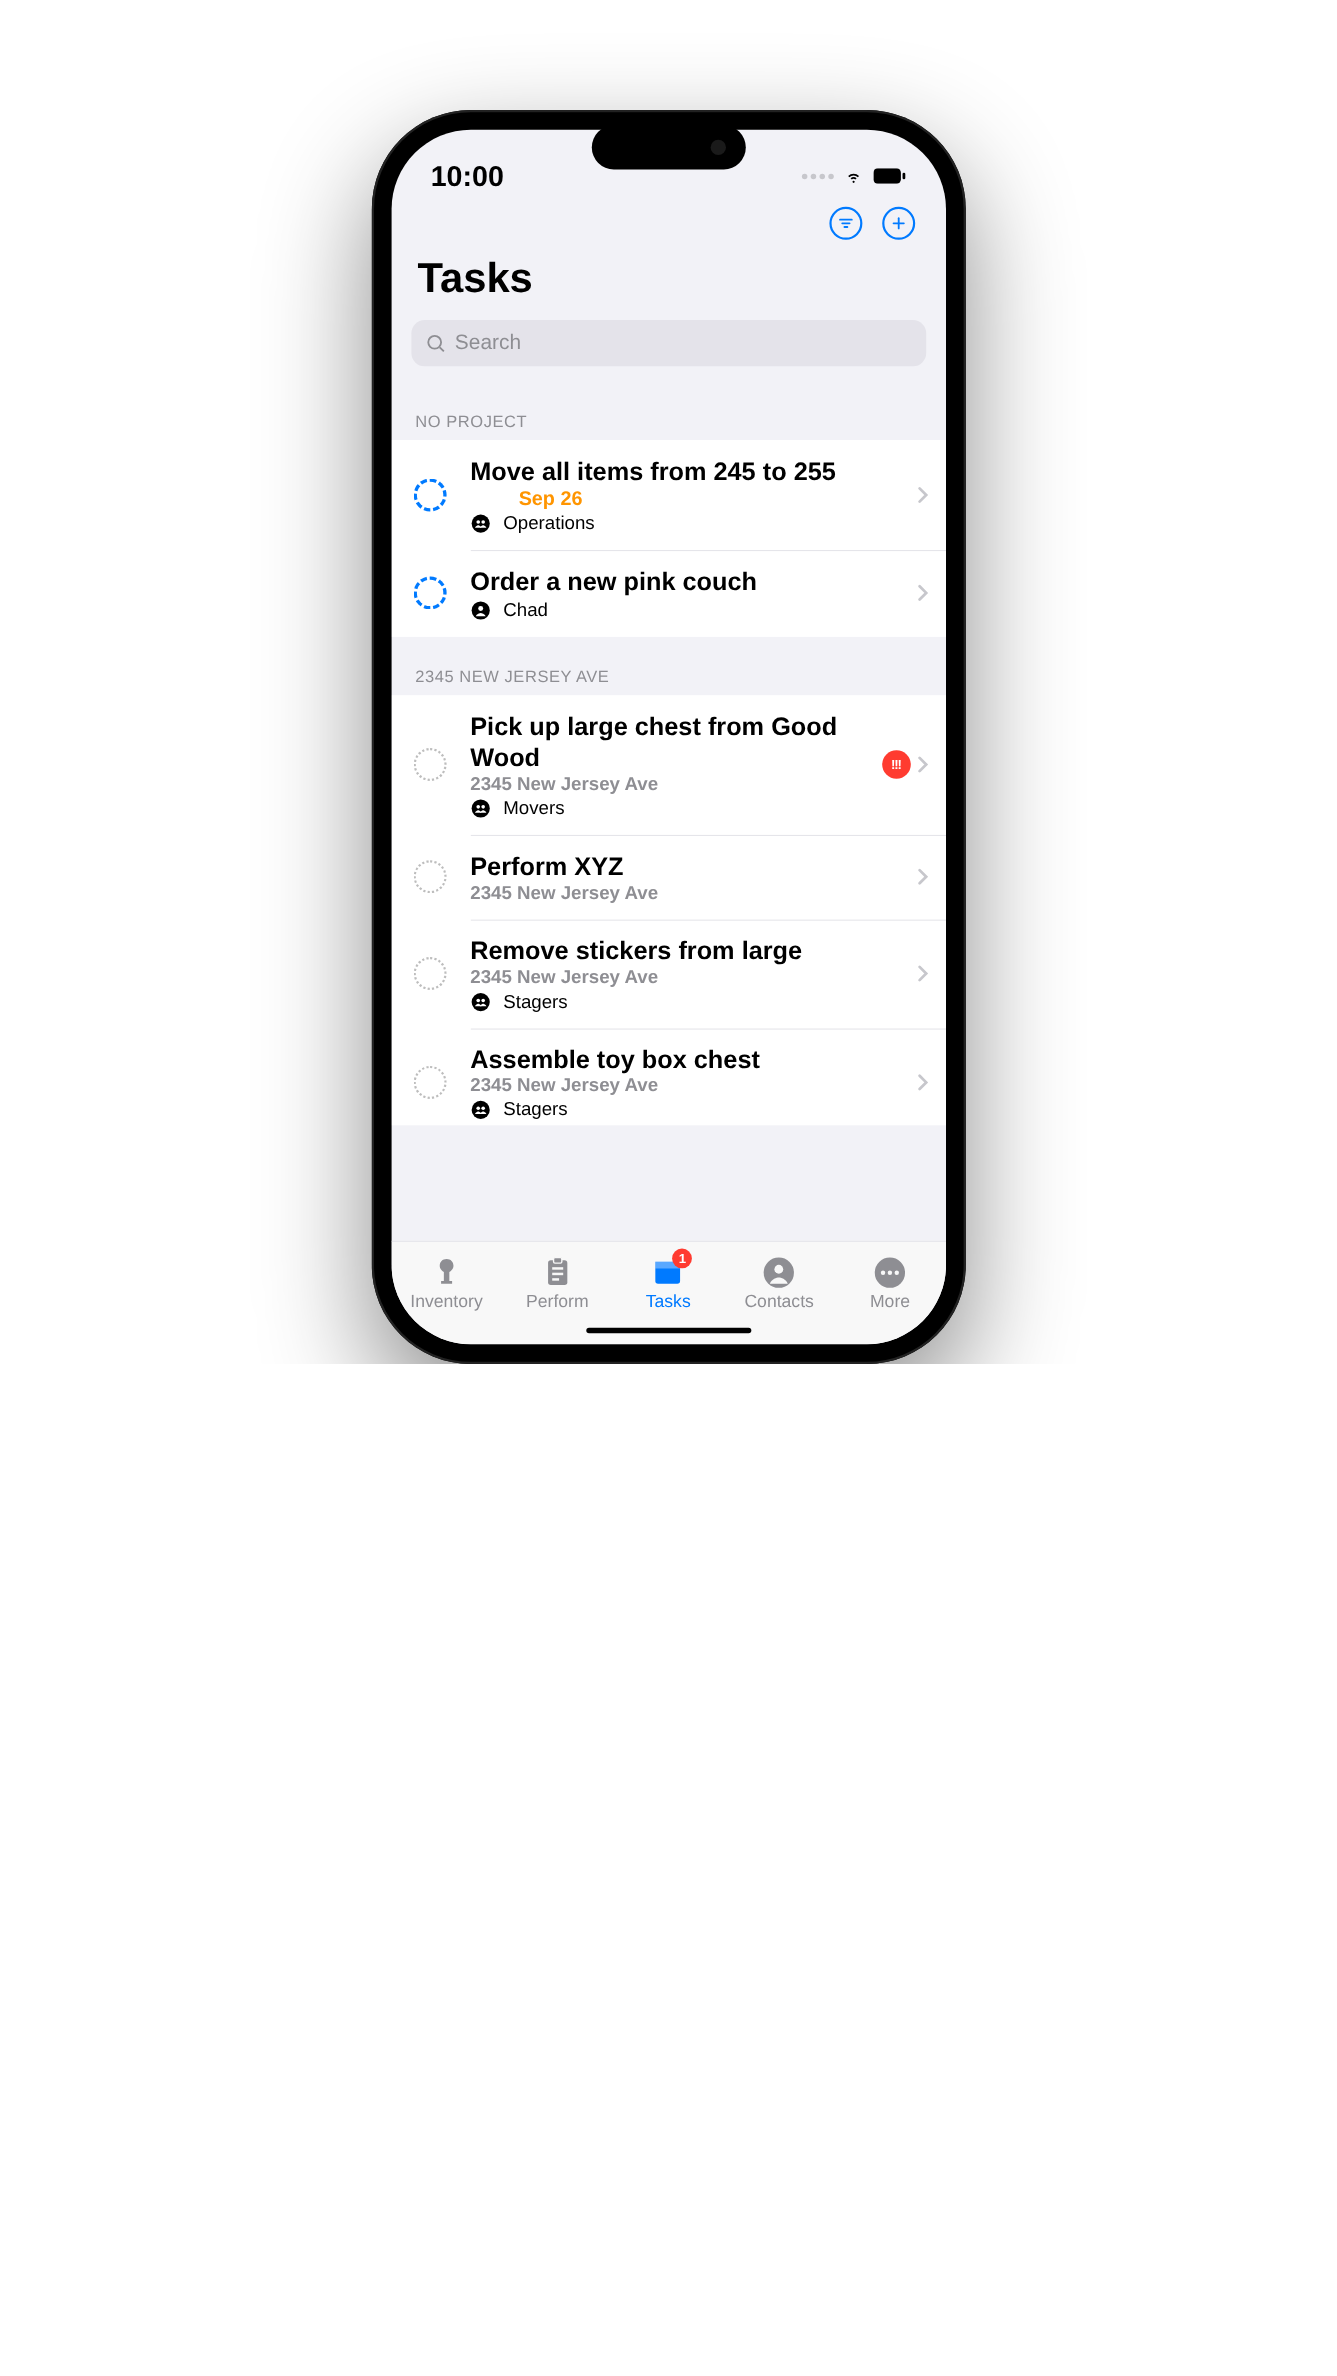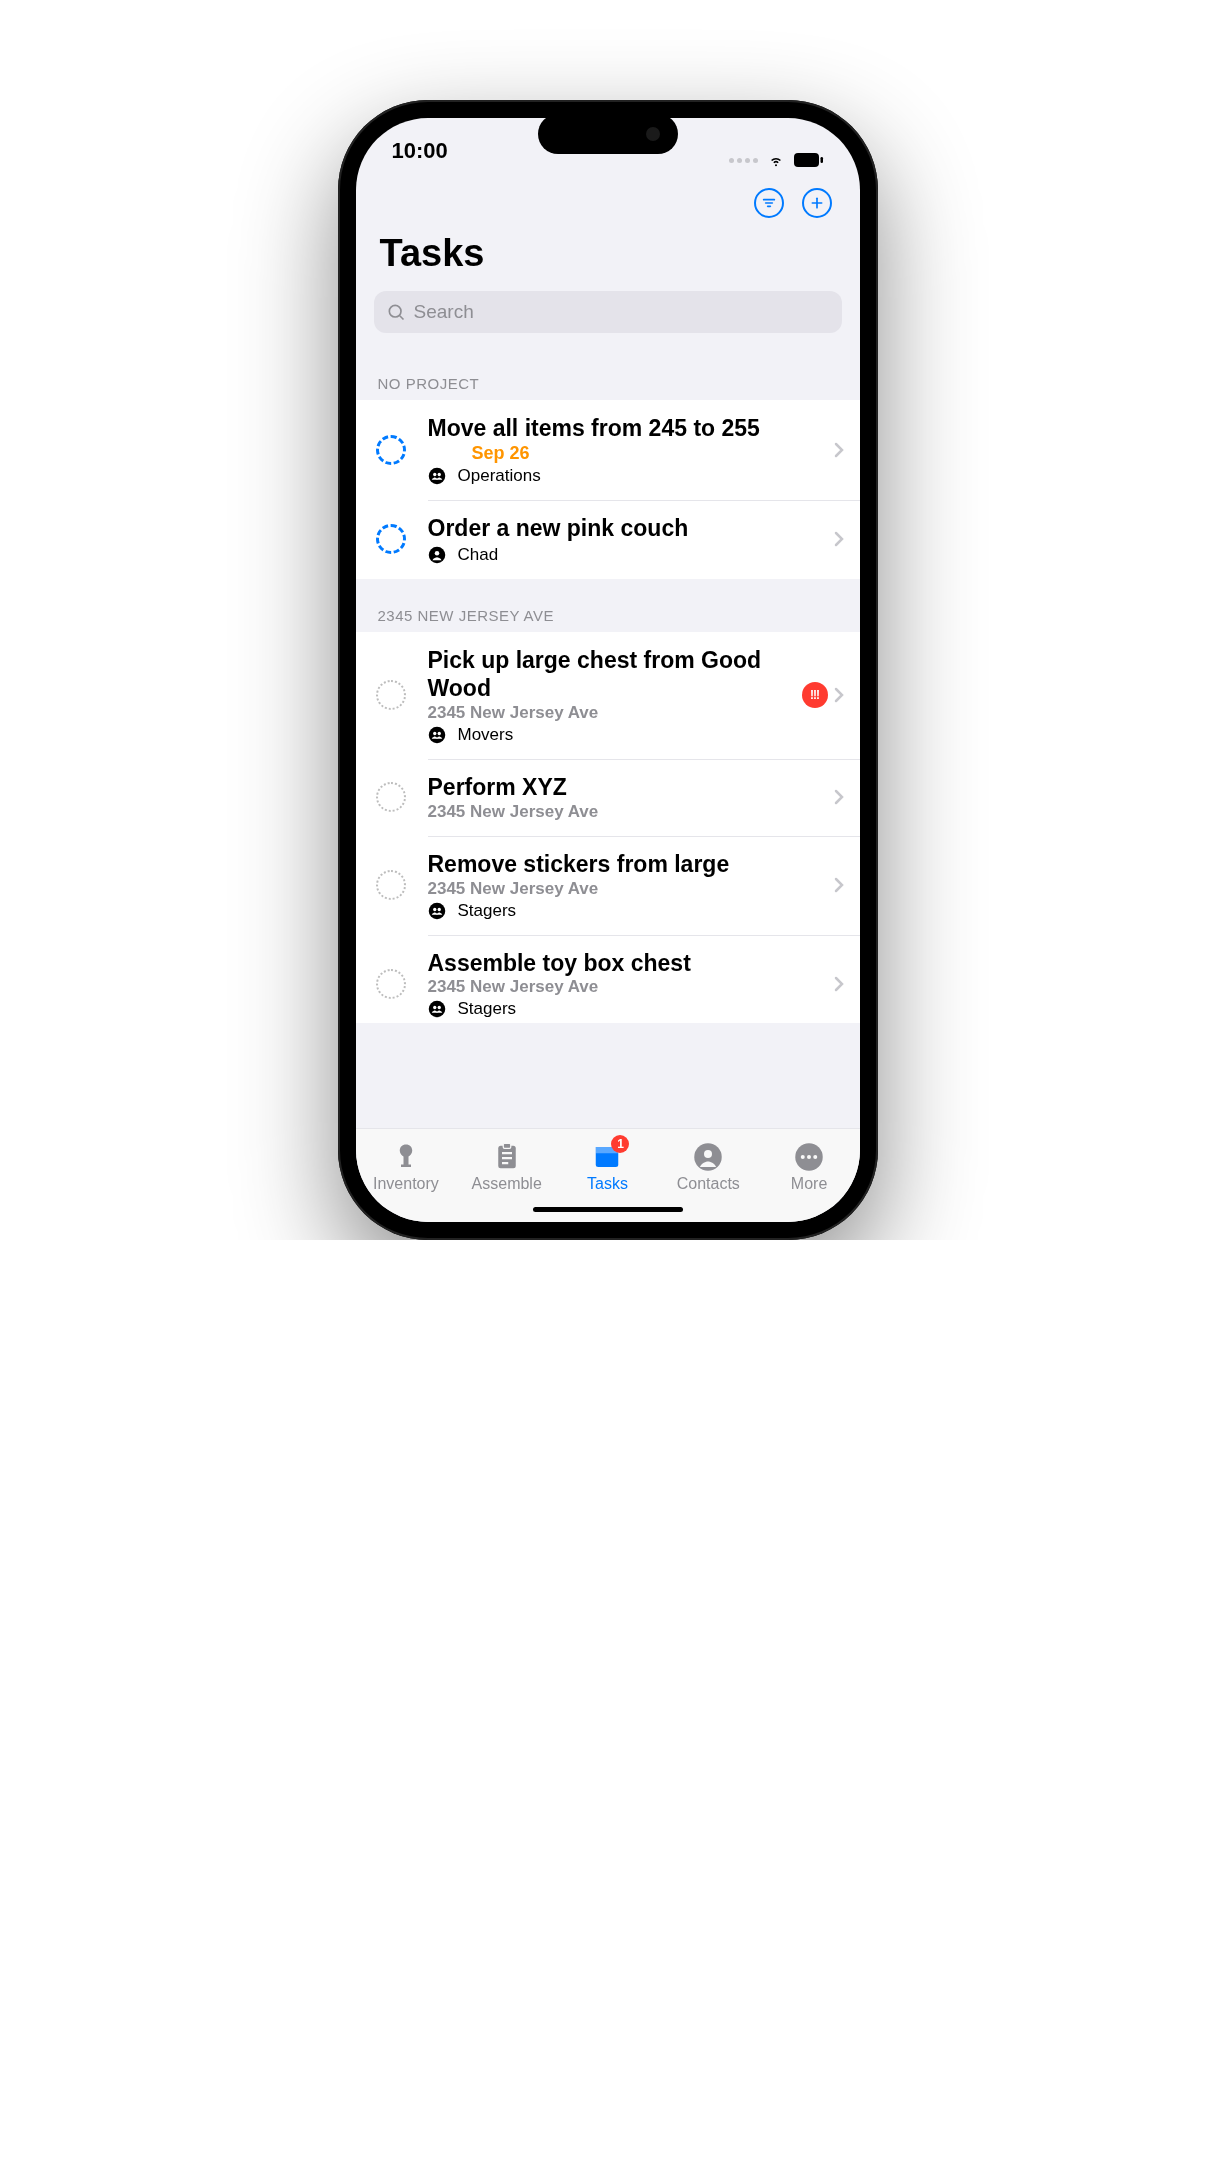--- a/index.html
+++ b/index.html
@@ -60,21 +60,22 @@
     background: #1a1a1a;
     border-radius: 50%;
   }
 
   
   .status-bar {
     height: 64px;
     padding: 20px 36px 0;
     display: flex;
     justify-content: space-between;
-    font-size: 22px;
+    align-items: center;
+    font-size: 26px;
     font-weight: 600;
     gap: 32px;
   }
   .status-right { display:flex; align-items:center; gap:8px; }
   .cell-dots { display:flex; gap:3px; }
   .cell-dots span { width:5px; height:5px; border-radius:50%; background:#c7c7cc; }
 
   
   .nav-actions {
     display:flex; justify-content:flex-end; gap:18px;
@@ -382,21 +383,21 @@
         <span class="label">Inventory</span>
       </div>
       <div class="tab">
         <svg viewBox="0 0 24 24" fill="currentColor">
             <rect x="5" y="3" width="14" height="18" rx="2"></rect>
             <rect x="9" y="1" width="6" height="4" rx="1" fill="currentColor" stroke="#F8F8F8" stroke-width="1"></rect>
             <rect x="8" y="8" width="8" height="1.8" fill="#F8F8F8"></rect>
             <rect x="8" y="12" width="8" height="1.8" fill="#F8F8F8"></rect>
             <rect x="8" y="16" width="5" height="1.8" fill="#F8F8F8"></rect>
           </svg>
-        <span class="label">Assemble</span>
+        <span class="label">Perform</span>
       </div>
       <div class="tab active">
         <svg viewBox="0 0 24 24" fill="currentColor">
             <path d="M3 4h18v14a2 2 0 01-2 2H5a2 2 0 01-2-2V4z"></path>
             <path d="M3 4h18v5H3z" fill="#fff" opacity="0.35"></path>
           </svg>
         <div class="badge">1</div>
         <span class="label">Tasks</span>
       </div>
       <div class="tab">

